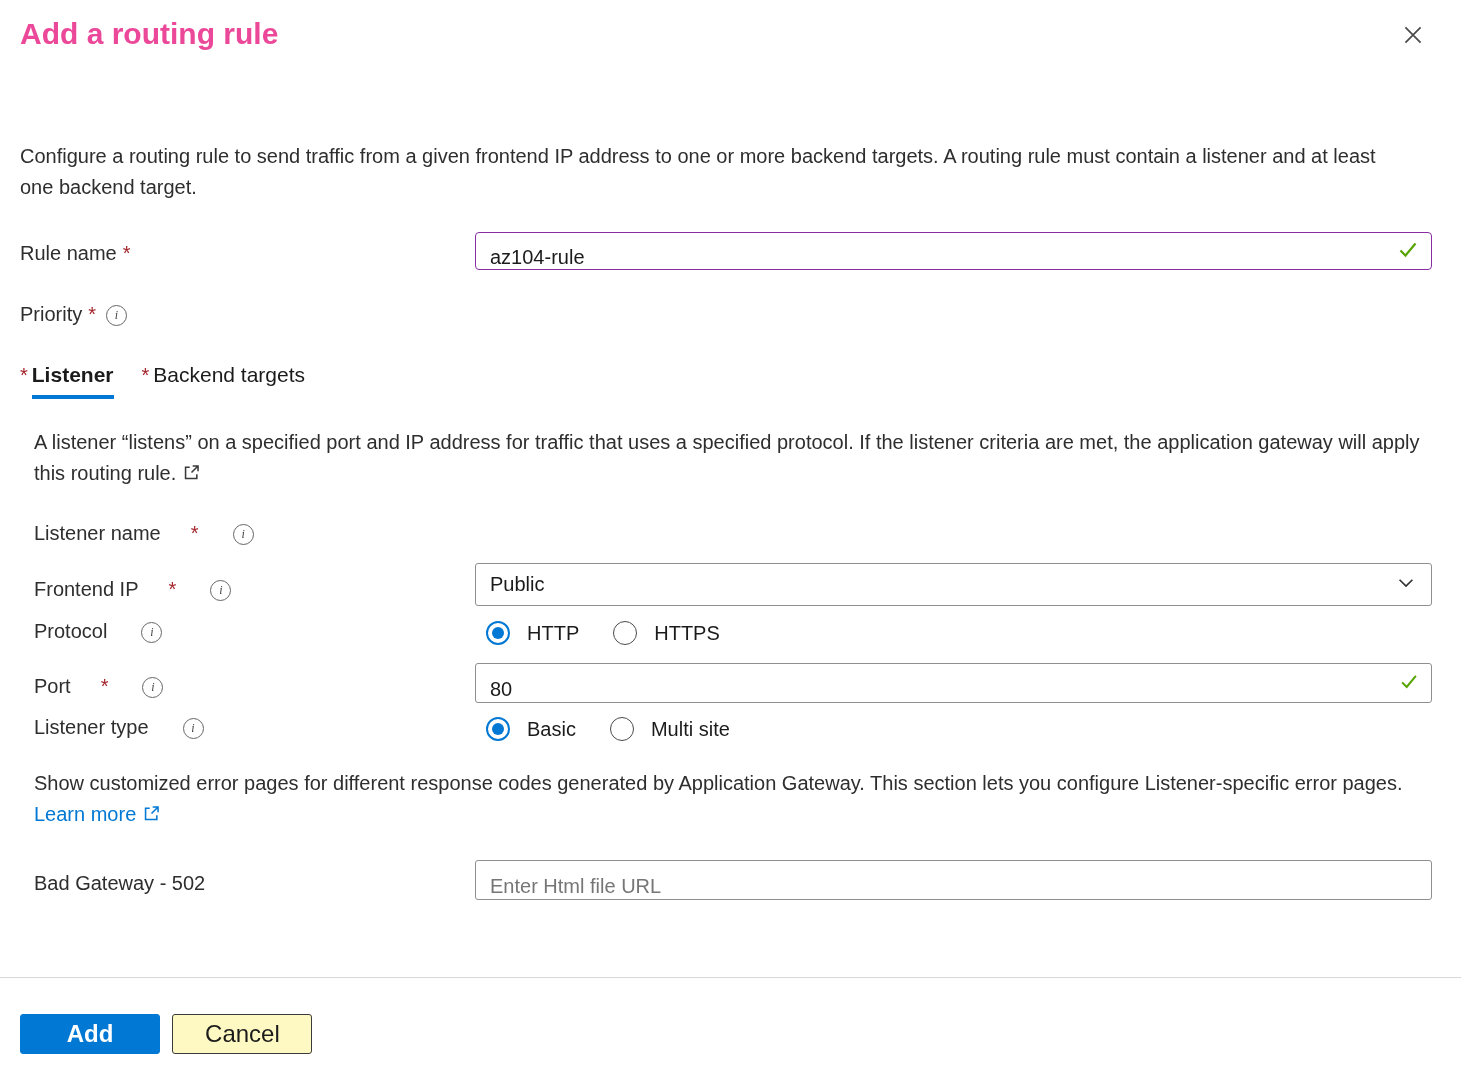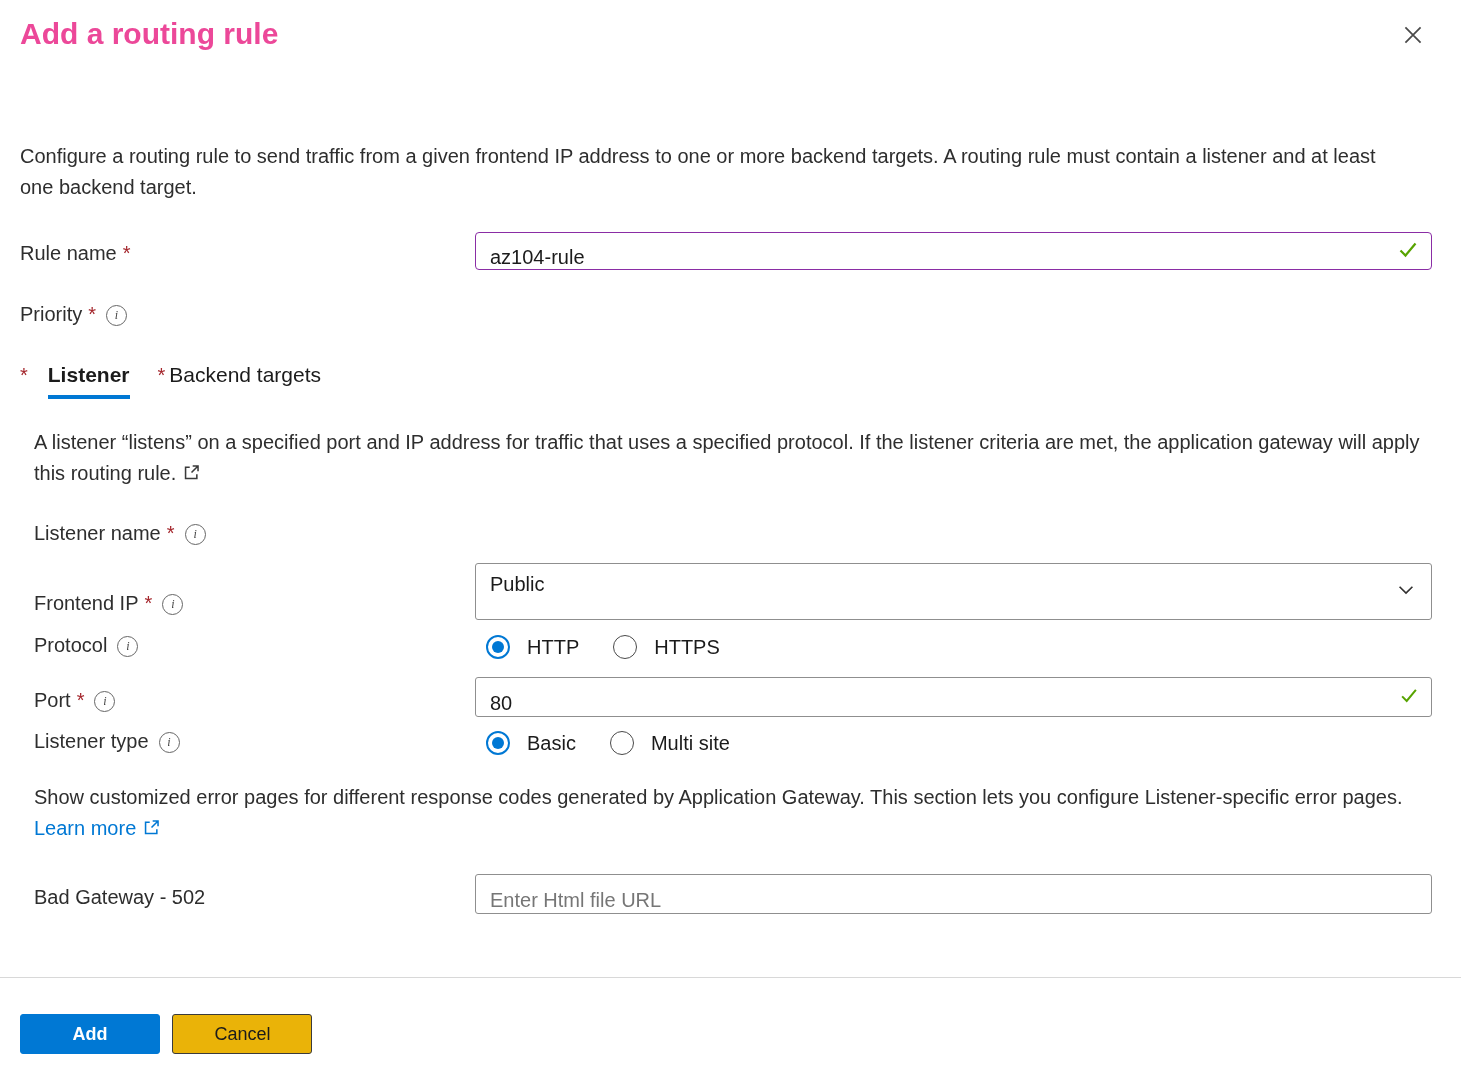--- a/index.html
+++ b/index.html
@@ -24,32 +24,32 @@
              align-items:center;justify-content:center;font-size:12px;color:#444;margin-left:10px;
              flex:none;font-family:"Liberation Serif",serif;font-style:italic;}
   .input-wrap{position:relative;}
   .tb{width:100%;box-sizing:border-box;height:38px;border:1.5px solid #8a2da5;border-radius:4px;
       font-size:20px;color:#1b1b1b;padding:12px 44px 0 14px;outline:none;
       font-family:"Liberation Sans","DejaVu Sans",sans-serif;background:#fff;}
   .tb.gray{border:1px solid #8f8f8f;border-radius:3px;height:40px;}
   .tb::placeholder{color:#767676;}
   .check{position:absolute;right:12px;top:50%;transform:translateY(-50%);pointer-events:none;}
   .selectbox{position:relative;display:flex;align-items:center;height:40px;border:1px solid #8f8f8f;
-             border-radius:3px;font-size:20px;color:#1b1b1b;padding:0 44px 15px 14px;background:#fff;cursor:pointer;}
+             border-radius:3px;font-size:20px;color:#1b1b1b;padding:0 44px 1px 14px;background:#fff;cursor:pointer;}
   .chev{position:absolute;right:14px;top:50%;transform:translateY(-50%);pointer-events:none;}
   
   .tabs{display:flex;margin-top:32px;gap:28px;}
   .tab{display:flex;cursor:pointer;align-items:flex-start;}
   .tab .req{margin:0 4px 0 0;}
   .tab-label{font-size:21px;color:#1b1b1b;padding-bottom:8px;}
-  .tab.active .tab-label{font-weight:700;border-bottom:4px solid #0078d4;margin-left:16px;}
+  .tab.active .tab-label{font-weight:700;border-bottom:4px solid #0078d4;}
   
   .listener-desc{margin:28px 0 0 14px;}
   .section{margin-left:14px;}
-  .section .label-col{width:441px;}
+  .section .label-col{width:441px;gap:24px;}
   .r-listener-name{margin-top:32px;}
   .r-frontend{margin-top:13px;}
   .r-protocol{margin-top:12px;}
   .r-port{margin-top:15px;}
   .r-listener-type{margin-top:11px;}
   
   .radio-group{display:flex;align-items:center;height:30px;margin-left:11px;}
   .radio-opt{display:flex;align-items:center;margin-right:34px;cursor:pointer;}
   .radio{width:24px;height:24px;border-radius:50%;border:1.5px solid #4a4a4a;background:#fff;
          box-sizing:border-box;position:relative;flex:none;}
@@ -57,24 +57,24 @@
   .radio.selected::after{content:"";position:absolute;inset:4px;border-radius:50%;background:#0078d4;}
   .radio-lbl{font-size:20px;color:#1b1b1b;margin-left:17px;}
   
   .section-heading{font-size:21px;font-weight:700;color:#1b1b1b;margin:36px 0 0 14px;line-height:27px;}
   .cep-desc{margin:24px 0 0 14px;}
   .link{color:#0078d4;text-decoration:none;cursor:pointer;}
   .r-badgateway{margin-top:30px;}
   
   .footer{position:absolute;left:0;bottom:0;width:1461px;height:90px;background:#fff;
           border-top:1px solid #d8d8d8;box-sizing:border-box;padding:36px 0 0 20px;}
-  .btn{height:40px;width:140px;font-size:18px;border-radius:3px;cursor:pointer;
+  .btn{height:40px;width:140px;font-size:24px;border-radius:3px;cursor:pointer;
        font-family:"Liberation Sans","DejaVu Sans",sans-serif;}
   .btn-add{background:#0078d4;color:#fff;font-weight:700;border:1px solid #0078d4;}
-  .btn-cancel{background:#eab308;color:#1b1b1b;border:1px solid #3b3b3b;margin-left:8px;font-weight:400;}
+  .btn-cancel{background:#fef9c3;color:#1b1b1b;border:1px solid #3b3b3b;margin-left:8px;font-weight:400;}
   .ext-ico{margin-left:6px;position:relative;top:2px;}
 </style>
 </head>
 <body>
 
 <div class="screen">
   <div class="content">
 
     <div class="header">
       <h1 class="title">Add a routing rule</h1>

